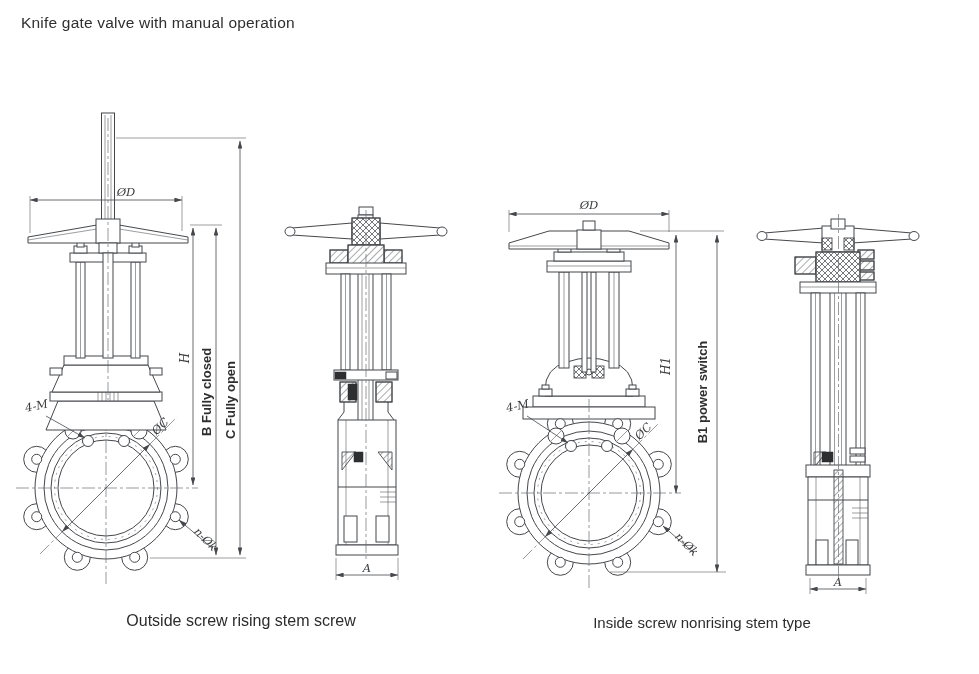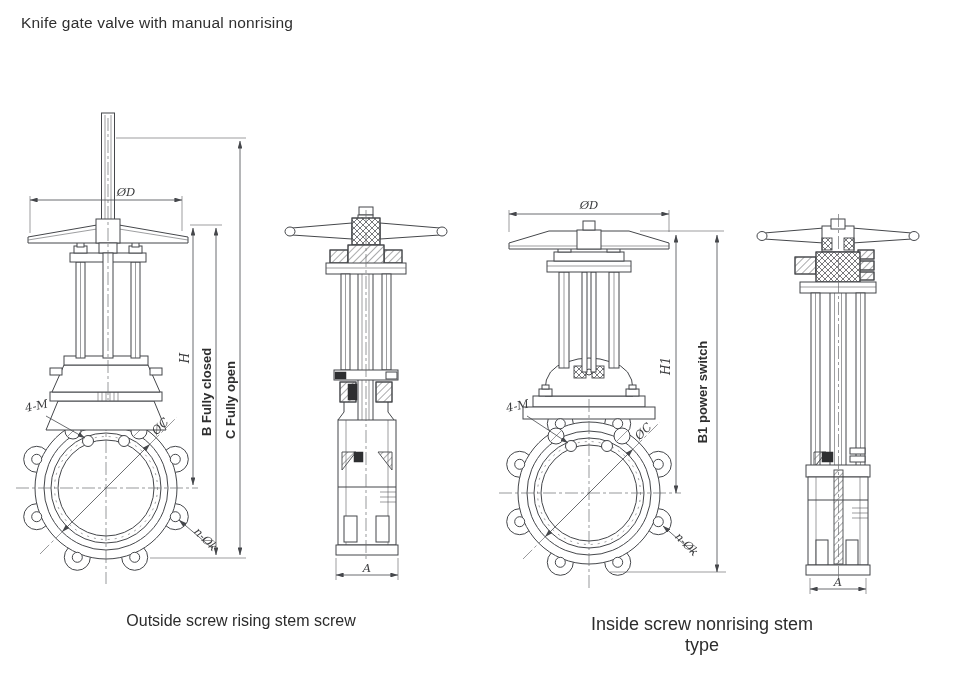--- a/index.html
+++ b/index.html
@@ -1,37 +1,37 @@
 <!DOCTYPE html>
 <html><head>
 <meta charset="utf-8">
 <style>
   html,body{margin:0;padding:0;background:#ffffff;}
   body{width:979px;height:674px;position:relative;font-family:"Liberation Sans",sans-serif;overflow:hidden;}
   .page-title{position:absolute;left:21px;top:14px;font-size:15.5px;color:#2f2f2f;letter-spacing:.2px;}
   .caption{position:absolute;color:#2c2c2c;text-align:center;}
   .caption-left{left:96px;top:612px;width:290px;font-size:16px;}
-  .caption-right{left:580px;top:614px;width:244px;font-size:18px;}
+  .caption-right{left:580px;top:614px;width:244px;font-size:15px;}
   svg{position:absolute;left:0;top:0;}
   .ln{fill:none;stroke:#45474b;stroke-width:1;}
   .lnt{fill:none;stroke:#5a5c60;stroke-width:.6;}
   .wh{fill:#ffffff;stroke:#45474b;stroke-width:1;}
   .dk{fill:#2e2f31;stroke:#2e2f31;stroke-width:.5;}
   .ht{fill:url(#hatch);stroke:#45474b;stroke-width:.9;}
   .xh{fill:url(#xhatch);stroke:#45474b;stroke-width:.9;}
   .cl{fill:none;stroke:#6b6d70;stroke-width:.7;stroke-dasharray:13 3 3 3;}
   .dim{fill:none;stroke:#45474b;stroke-width:.8;}
   .cad{font-family:"DejaVu Serif",serif;font-style:italic;font-size:11.5px;fill:#3a3b3d;}
   .dimsans{font-family:"Liberation Sans",sans-serif;font-size:13px;font-weight:600;fill:#2f2f2f;}
   .dimser{font-family:"DejaVu Serif",serif;font-style:italic;font-size:12px;fill:#3a3b3d;}
 </style>
 </head>
 <body>
 
-<div class="page-title">Knife gate valve with manual nonrising</div>
+<div class="page-title">Knife gate valve with manual operation</div>
 
 <svg width="979" height="674" viewBox="0 0 979 674">
   <defs>
     <pattern id="hatch" width="5" height="5" patternUnits="userSpaceOnUse" patternTransform="rotate(45)">
       <line x1="0" y1="0" x2="0" y2="5" stroke="#55575a" stroke-width="1"></line>
     </pattern>
     <pattern id="xhatch" width="6" height="6" patternUnits="userSpaceOnUse">
       <path d="M0,0 L6,6 M6,0 L0,6" stroke="#55575a" stroke-width="0.8" fill="none"></path>
     </pattern>
     <marker id="arr" viewBox="0 0 10 6" refX="9.5" refY="3" markerWidth="10" markerHeight="6" orient="auto-start-reverse">

